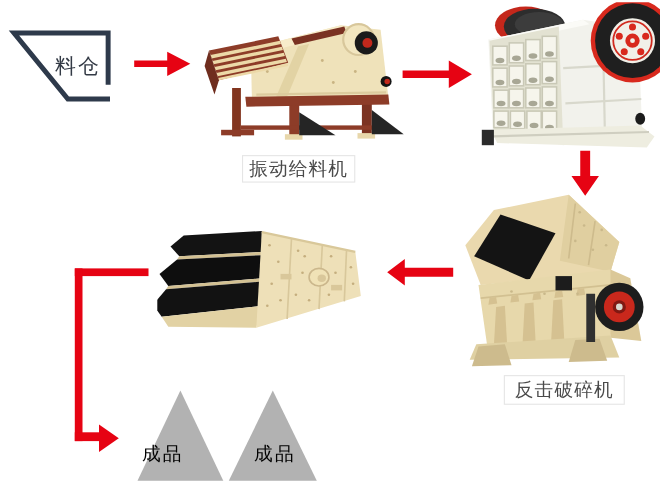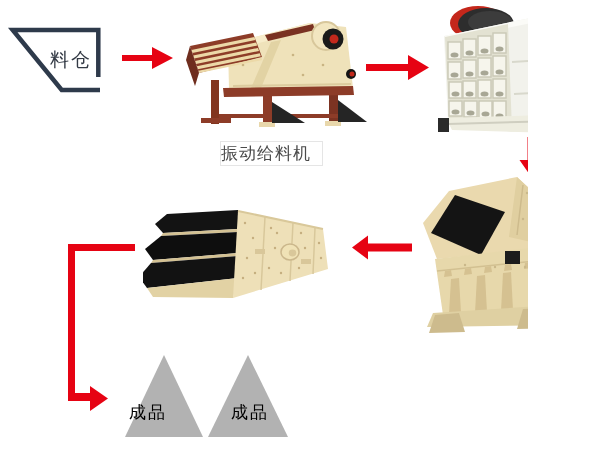--- a/index.html
+++ b/index.html
@@ -1,18 +1,18 @@
 <!DOCTYPE html>
 <html><head>
 <meta charset="utf-8">
 <style>
 html,body{margin:0;padding:0;background:#fff;}
-#canvas{position:relative;width:528px;height:450px;background:#fff;overflow:hidden;font-family:"Liberation Sans","DejaVu Sans",sans-serif;}
+#canvas{position:relative;width:600px;height:450px;background:#fff;overflow:hidden;font-family:"Liberation Sans","DejaVu Sans",sans-serif;}
 .abs{position:absolute;}
-.label-box{position:absolute;background:#fff;border:1px solid #e5e5e5;color:#4a4a4a;font-size:17px;letter-spacing:1px;display:flex;align-items:center;box-sizing:border-box;}
+.label-box{position:absolute;background:#fff;border:1px solid #e5e5e5;color:#4a4a4a;font-size:17px;letter-spacing:1px;display:flex;align-items:center;justify-content:center;box-sizing:border-box;}
 .silo-label{position:absolute;color:#333a45;font-size:19px;letter-spacing:2px;}
 .product-label{position:absolute;color:#000000;font-size:17px;letter-spacing:2px;transform:translateX(-50%);}
 svg{display:block;overflow:hidden;}
 </style>
 </head>
 <body>
 
 <div id="canvas">
 
   <svg class="abs" style="left:0;top:0" width="600" height="450" viewBox="0 0 600 450">
@@ -188,20 +188,23 @@
     <polygon points="128,92 136,92 136,136 128,136" fill="#303030"></polygon>
     <circle cx="158" cy="104" r="22" fill="#1d1d1d"></circle>
     <circle cx="158" cy="104" r="14" fill="#c9281c"></circle>
     <circle cx="158" cy="104" r="6" fill="#801812"></circle>
     <circle cx="158" cy="104" r="3" fill="#d8d8d0"></circle>
 
     <circle cx="60" cy="90" r="1.2" fill="#c9b88a"></circle>
       <circle cx="90" cy="92" r="1.2" fill="#c9b88a"></circle>
       <circle cx="120" cy="92" r="1.2" fill="#c9b88a"></circle>
   </svg>
+  <div class="label-box" style="left:458px;top:341px;width:110px;height:27px">
+      <span>反击破碎机</span>
+    </div>
 
   <svg class="abs" style="left:143px;top:203px" width="190" height="100" viewBox="0 0 190 100">
 
     <polygon points="95,7 24,11 12,21 20,30 95,26" fill="#131313"></polygon>
     <polygon points="95,26 20,30 18,33 95,29" fill="#d3c193"></polygon>
     <polygon points="95,29 18,33 2,46 10,57 95,50" fill="#0e0e0e"></polygon>
     <polygon points="95,50 10,57 8,60 95,53" fill="#d3c193"></polygon>
     <polygon points="95,53 8,60 -4,74 4,85 95,75" fill="#121212"></polygon>
 
     <polygon points="4,85 95,75 90,95 10,94" fill="#e2d2a4"></polygon>

